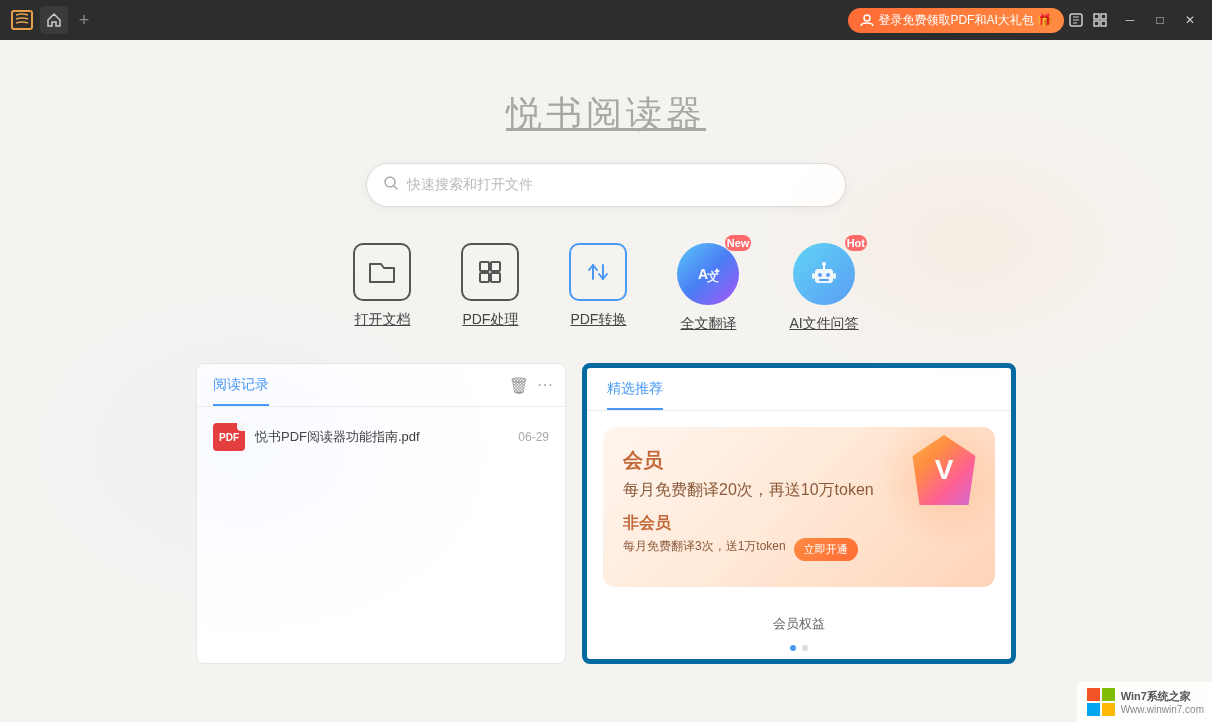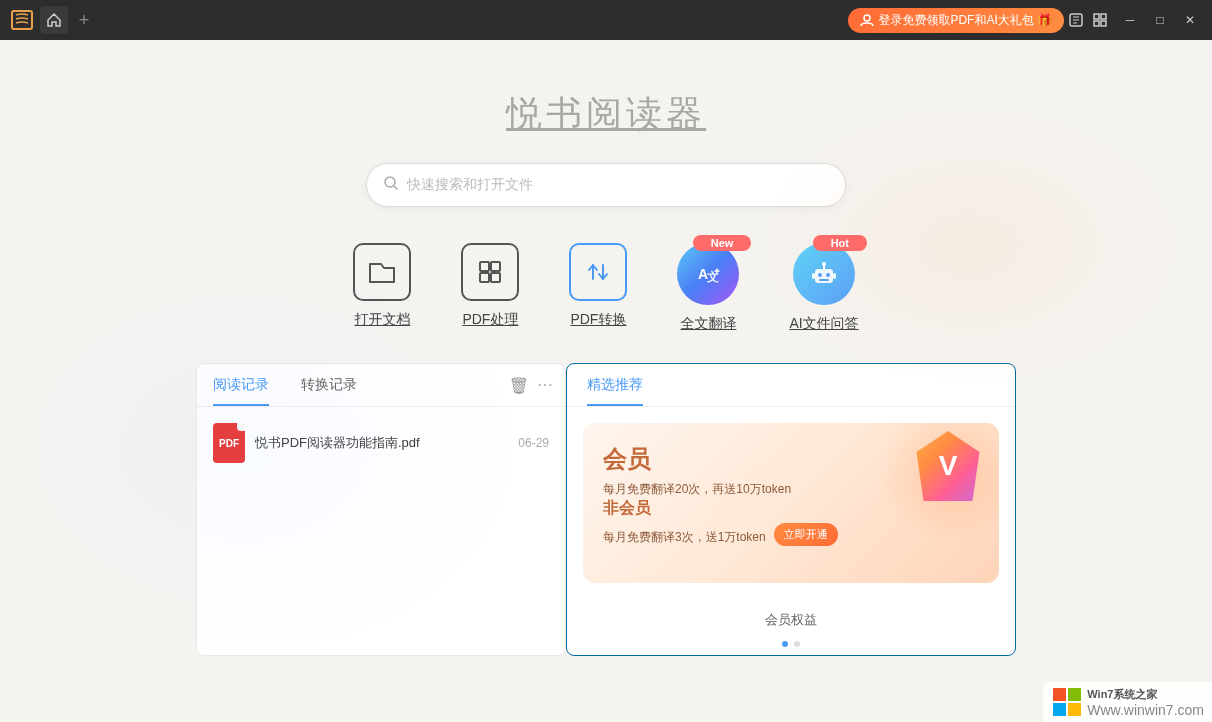--- a/index.html
+++ b/index.html
@@ -207,31 +207,32 @@
       font-size: 14px;
       color: #444;
       text-decoration: underline;
     }
     .badge {
       position: absolute;
       top: -8px;
       right: -12px;
       font-size: 11px;
       color: white;
-      padding: 2px 18px;
+      padding: 2px 2px;
       border-radius: 8px;
       font-weight: bold;
     }
     .badge.new { background: #ff6b6b; }
     .badge.hot { background: #ff6b6b; }
 
     
     .bottom-section {
       margin-top: 30px;
       display: flex;
+      gap: 16px;
       width: 820px;
     }
 
     
     .left-panel {
       width: 370px;
       background: white;
       border-radius: 8px;
       overflow: hidden;
       border: 1px solid #e8e8e8;
@@ -278,21 +279,21 @@
     .file-item {
       display: flex;
       align-items: center;
       padding: 8px;
       gap: 10px;
       cursor: pointer;
       border-radius: 4px;
     }
     .pdf-icon {
       width: 32px;
-      height: 40px;
+      height: 28px;
       background: #e53e3e;
       border-radius: 4px;
       display: flex;
       align-items: center;
       justify-content: center;
       color: white;
       font-size: 11px;
       font-weight: bold;
       flex-shrink: 0;
       position: relative;
@@ -314,21 +315,21 @@
       font-size: 12px;
       color: #aaa;
     }
 
     
     .right-panel {
       flex: 1;
       background: white;
       border-radius: 8px;
       overflow: hidden;
-      border: 1px solid #0369a1;
+      border: 5px solid #0369a1;
     }
     .right-panel-tabs {
       display: flex;
       border-bottom: 1px solid #eee;
     }
     .right-panel-tab {
       padding: 12px 20px;
       font-size: 14px;
       color: #666;
       cursor: pointer;
@@ -360,40 +361,41 @@
     .membership-card::before {
       content: '';
       position: absolute;
       right: -20px;
       top: -20px;
       width: 140px;
       height: 140px;
       background: radial-gradient(circle, rgba(255,150,80,0.3), transparent 70%);
     }
     .member-title {
-      font-size: 24px;
+      font-size: 20px;
       font-weight: bold;
       color: #c46a3a;
       margin-bottom: 6px;
     }
     .member-desc {
-      font-size: 12px;
+      font-size: 16px;
       color: #8b5a3a;
+      margin-bottom: 12px;
     }
     .non-member-title {
       font-size: 16px;
       font-weight: bold;
       color: #c46a3a;
       margin-bottom: 4px;
     }
     .non-member-desc {
       font-size: 12px;
       color: #8b5a3a;
       display: flex;
-      align-items: flex-end;
+      align-items: flex-start;
       gap: 8px;
     }
     .activate-btn {
       background: linear-gradient(135deg, #ff8c42, #ff6b35);
       color: white;
       border: none;
       border-radius: 12px;
       padding: 4px 10px;
       font-size: 11px;
       cursor: pointer;
@@ -572,23 +574,20 @@
 
   </div>
 
   <div class="bottom-section">
 
     <div class="left-panel">
       <div class="panel-tabs">
         <div class="panel-tab active">
           <span>阅读记录</span>
         </div>
-        <div class="panel-tab">
-          <span>转换记录</span>
-        </div>
         <div class="panel-actions">
           <span class="panel-action-btn">🗑</span>
           <span class="panel-action-btn">···</span>
         </div>
       </div>
       <div class="file-list">
         <div class="file-item">
           <div class="pdf-icon">
             <span style="font-size:10px; font-weight:bold; color:white; position:relative; z-index:1;">PDF</span>
           </div>
@@ -646,18 +645,18 @@
       <div style="width:32px; height:32px; position:relative;">
         <svg width="32" height="32" viewBox="0 0 32 32">
           <rect x="2" y="2" width="13" height="13" fill="#f35325"></rect>
           <rect x="17" y="2" width="13" height="13" fill="#81bc06"></rect>
           <rect x="2" y="17" width="13" height="13" fill="#05a6f0"></rect>
           <rect x="17" y="17" width="13" height="13" fill="#ffba08"></rect>
         </svg>
       </div>
       <div>
         <div style="font-size:11px; color:#555; font-weight:bold;">Win7系统之家</div>
-        <div style="font-size:14px; color:#888;">Www.winwin7.com</div>
+        <div style="font-size:10px; color:#888;">Www.winwin7.com</div>
       </div>
     </div>
   </div>
 
 </div>
 
 </body></html>

